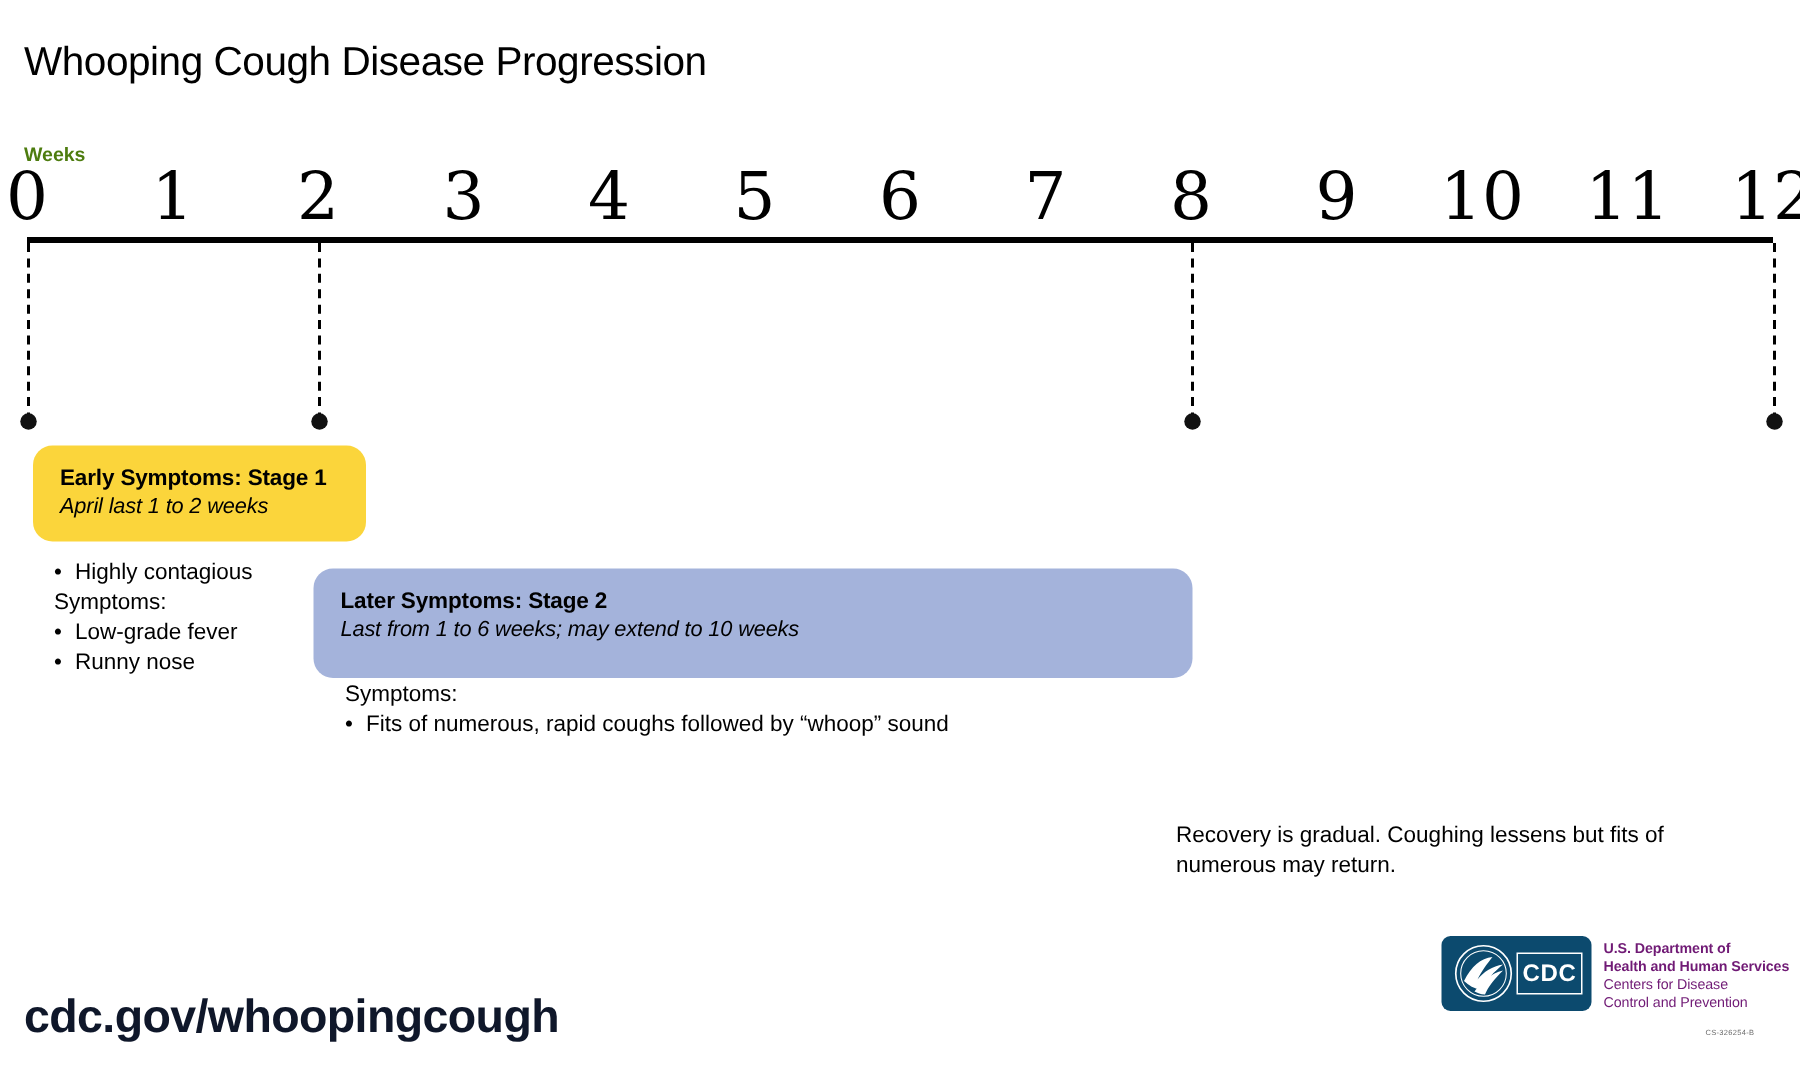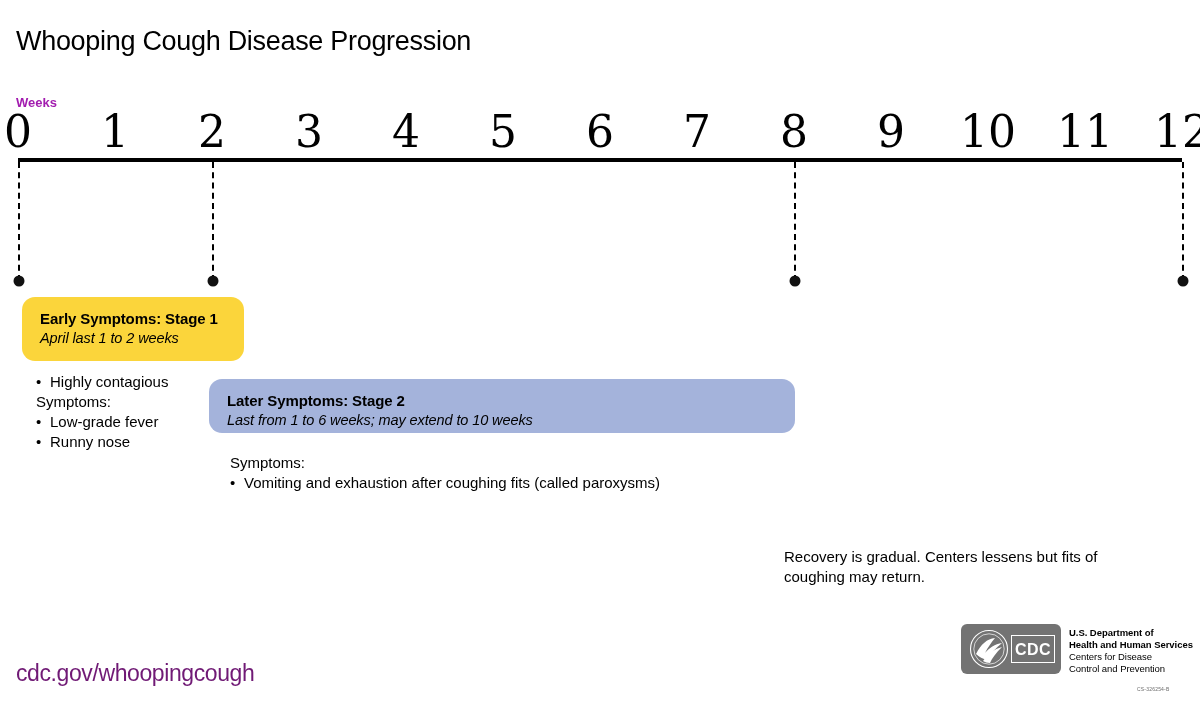--- a/index.html
+++ b/index.html
@@ -31,21 +31,21 @@
     white-space: nowrap;
   }
 
   
   .weeks-label {
     position: absolute;
     left: 16px;
     top: 95px;
     font-size: 13px;
     font-weight: bold;
-    color: #a21caf;
+    color: #4d7c0f;
   }
 
   
   .timeline {
     position: absolute;
     left: 18px;
     top: 110px;
     width: 1164px;
     height: 55px;
   }
@@ -107,21 +107,21 @@
   }
   .stage-sub {
     font-size: 14.5px;
     font-style: italic;
     color: #000;
     line-height: 1.36;
     letter-spacing: -0.1px;
   }
 
   #box-stage1 { left: 22px;  top: 297px; width: 222px; height: 64px; }
-  #box-stage2 { left: 209px; top: 379px; width: 586px; height: 54px; }
+  #box-stage2 { left: 209px; top: 379px; width: 586px; height: 73px; }
   #box-stage3 { left: 767px; top: 466px; width: 404px; height: 76px; }
 
   
   .detail-block {
     position: absolute;
     font-size: 15px;
     line-height: 1.33;
     color: #000;
   }
   .detail-line { white-space: nowrap; }
@@ -139,41 +139,41 @@
 
   #detail-stage1 { left: 36px;  top: 372px; width: 200px; }
   #detail-stage2 { left: 230px; top: 453px; width: 520px; }
   #detail-stage3 { left: 784px; top: 547px; width: 370px; }
 
   
   .footer-url {
     position: absolute;
     left: 16px;
     top: 660px;
-    font-size: 23px;
-    font-weight: normal;
+    font-size: 31px;
+    font-weight: bold;
     letter-spacing: -0.4px;
-    color: #701a75;
+    color: #0f172a;
   }
 
   
   .cdc-logo {
     position: absolute;
     left: 961px;
     top: 624px;
     width: 222px;
     height: 56px;
   }
   .cdc-mark {
     position: absolute;
     left: 0;
     top: 0;
     width: 100px;
     height: 50px;
-    background: #737373;
+    background: #0c4a6e;
     border-radius: 6px;
   }
   .cdc-seal {
     position: absolute;
     left: 8px;
     top: 5px;
     width: 40px;
     height: 40px;
   }
   .cdc-letters {
@@ -188,21 +188,21 @@
     font-weight: bold;
     letter-spacing: 0.4px;
     text-align: center;
     line-height: 27px;
     box-sizing: border-box;
   }
   .cdc-text {
     position: absolute;
     left: 108px;
     top: 3px;
-    color: #000000;
+    color: #701a75;
   }
   .cdc-text .l1, .cdc-text .l2 {
     font-size: 9.5px;
     font-weight: bold;
     line-height: 12px;
     letter-spacing: -0.05px;
     white-space: nowrap;
   }
   .cdc-text .l3, .cdc-text .l4 {
     font-size: 9.5px;
@@ -294,25 +294,25 @@
       <div class="detail-line bullet">Low-grade fever</div>
       <div class="detail-line bullet">Runny nose</div>
     </div>
 
   <div class="stage-box" id="box-stage2" style="background: rgb(164, 179, 219);">
     <div class="stage-title">Later Symptoms: Stage 2</div>
     <div class="stage-sub">Last from 1 to 6 weeks; may extend to 10 weeks</div>
   </div>
   <div class="detail-block" id="detail-stage2">
       <div class="detail-line">Symptoms:</div>
-      <div class="detail-line bullet wrap">Vomiting and exhaustion after coughing fits (called paroxysms)</div>
+      <div class="detail-line bullet">Fits of numerous, rapid coughs followed by “whoop” sound</div>
     </div>
 
   <div class="detail-block" id="detail-stage3">
-      <div class="detail-line wrap">Recovery is gradual. Centers lessens but fits of coughing may return.</div>
+      <div class="detail-line wrap">Recovery is gradual. Coughing lessens but fits of numerous may return.</div>
     </div>
 
   <div class="footer-url">cdc.gov/whoopingcough</div>
 
   <div class="cdc-logo">
     <div class="cdc-mark">
       <svg class="cdc-seal" viewBox="0 0 40 40">
         <circle cx="20" cy="20" r="18.5" fill="none" stroke="#ffffff" stroke-width="1.1"></circle>
         <circle cx="20" cy="20" r="15.2" fill="none" stroke="#ffffff" stroke-width="0.7"></circle>
         <path d="M7 25 C12 15, 18 10, 26 9 C22 14, 19 18, 16 24 C20 19, 26 15, 33 14 C27 19, 22 24, 18 31 C14 30, 10 28, 7 25 Z" fill="#ffffff"></path>

